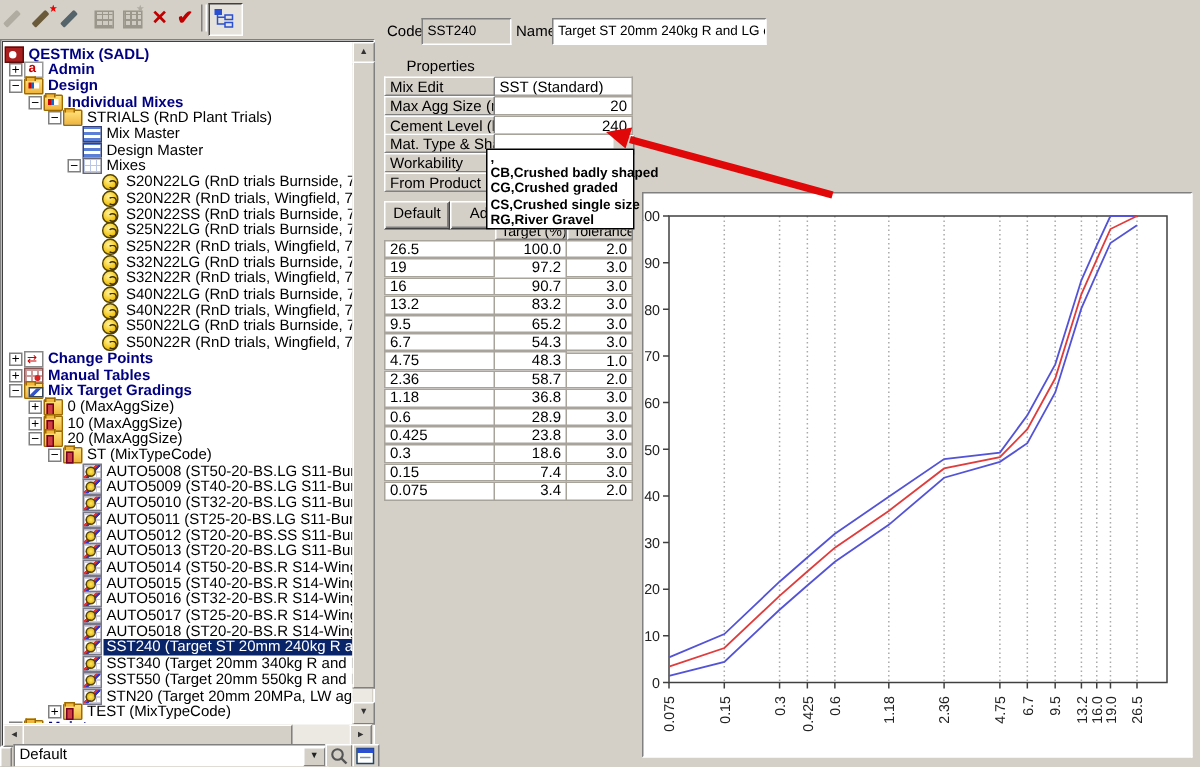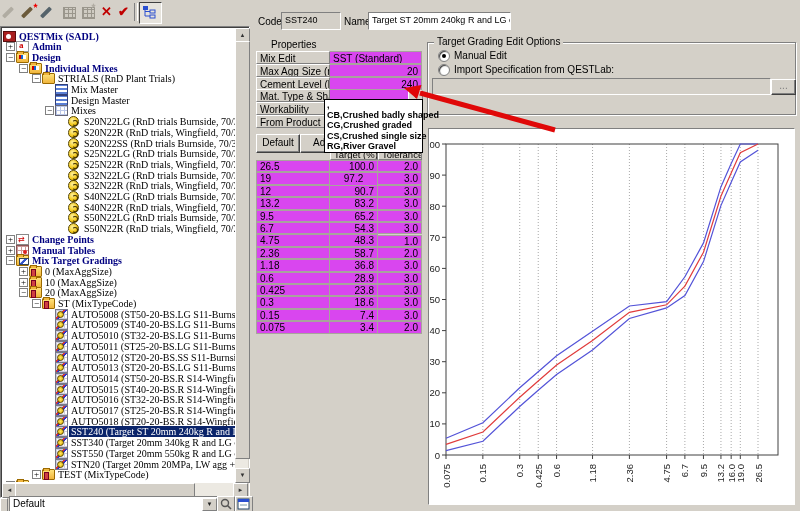--- a/index.html
+++ b/index.html
@@ -16,21 +16,21 @@
   .pen{position:absolute;left:3px;top:3px;width:4px;height:13px;transform:rotate(45deg);border-radius:1px;}
   .star{position:absolute;right:1px;top:0;width:5px;height:5px;background:#e00;clip-path:polygon(50% 0,63% 35%,100% 38%,70% 60%,82% 100%,50% 75%,18% 100%,30% 60%,0 38%,37% 35%);}
   .gridic{position:absolute;left:2px;top:4px;width:11px;height:10px;background:
      repeating-linear-gradient(0deg,#9a968c 0 1px,transparent 1px 4px),
      repeating-linear-gradient(90deg,#9a968c 0 1px,transparent 1px 4px),#cfcbc2;border:1px solid #9a968c;}
   .xglyph{font-size:13px;font-weight:bold;color:#c00000;line-height:17px;text-align:center;width:17px;}
   .sep{position:absolute;top:3px;width:2px;height:18px;border-left:1px solid #808080;border-right:1px solid #fff;}
   .togglebtn{position:absolute;top:2px;width:21px;height:20px;border-top:1px solid #404040;border-left:1px solid #404040;border-bottom:1px solid #fff;border-right:1px solid #fff;background:#e6e3dc;}
   
   .treepanel{left:0;top:26px;width:248px;height:470px;background:#fff;}
-  .treeclient{left:2px;top:2px;width:233px;height:453px;overflow:hidden;background:#fff;position:absolute;font-family:Liberation Serif, serif;}
+  .treeclient{left:2px;top:2px;width:233px;height:453px;overflow:hidden;background:#fff;position:absolute;}
   .trow{position:absolute;height:11px;line-height:11px;white-space:nowrap;}
   .tlabel{position:absolute;padding:0 2px;height:11px;line-height:11px;font-size:10px;}
   .tbold{font-weight:bold;color:#000080;}
   .tsel{background:#0a246a;color:#fff;}
   .exp{position:absolute;top:1px;width:9px;height:9px;background:#fff;border:1px solid #808080;font-size:9px;line-height:7px;text-align:center;color:#000;box-sizing:border-box;}
   
   .ic{position:absolute;top:0;width:13px;height:11px;}
   .ic-qest{background:#a91f1f;border:1px solid #5a0f0f;box-sizing:border-box;}
   .ic-qest::after{content:"";position:absolute;left:2px;top:2px;width:5px;height:5px;background:#fff;border-radius:50%;}
   .ic-admin{background:#fff;border:1px solid #999;box-sizing:border-box;}
@@ -56,21 +56,21 @@
   .sbthumb{position:absolute;}
   
   .combo{position:absolute;background:#fff;font-size:10px;line-height:13px;padding-left:3px;}
   .dropbtn{position:absolute;width:13px;font-size:6px;text-align:center;color:#222;}
   
   .detail{left:250px;top:0;width:550px;height:511px;}
   .lbl{position:absolute;font-size:10px;}
   .field{position:absolute;font-size:9px;line-height:15px;padding-left:3px;white-space:nowrap;overflow:hidden;}
   .pcell{position:absolute;box-sizing:border-box;font-size:10px;line-height:11px;padding:1px 3px;white-space:nowrap;overflow:hidden;}
   .pname{background:#d4d0c8;border-top:1px solid #fff;border-left:1px solid #fff;border-bottom:1px solid #808080;border-right:1px solid #808080;}
-  .pval{background:#d946ef;border:1px solid #a8a49c;border-left:none;}
+  .pval{background:#ffffff;border:1px solid #a8a49c;border-left:none;}
   .num{text-align:right;}
   .grp{position:absolute;border:1px solid #808080;box-shadow:inset 1px 1px 0 #fff, 1px 1px 0 #fff;}
   .grplegend{position:absolute;top:-7px;left:6px;background:#d4d0c8;padding:0 3px;font-size:10px;}
   .radio{position:absolute;width:10px;height:10px;border-radius:50%;background:#fff;border:1px solid #808080;box-shadow:inset 1px 1px 1px #404040;}
   .radio.on::after{content:"";position:absolute;left:3px;top:3px;width:4px;height:4px;background:#000;border-radius:50%;}
   .ddlist{position:absolute;background:#fff;border:1px solid #000;z-index:40;}
   .ddopt{font-size:9px;font-weight:bold;line-height:10.2px;padding-left:2px;white-space:nowrap;}
   svg text{font-family:"Liberation Sans",sans-serif;font-size:9.5px;fill:#222;}
   .arrowsvg{position:absolute;z-index:60;pointer-events:none;}
 </style>
@@ -369,23 +369,23 @@
       </div>
 
     <div class="abs" style="left:6px;top:147px;width:168px;height:188px;">
         <div class="pcell pname" style="left: 0px; top: 16px; width: 74px; height: 13px; font-size: 9.5px;">Sieve (mm)</div>
         <div class="pcell pname num" style="left: 74px; top: 0px; width: 48px; height: 13px; font-size: 9.5px;">Target (%)</div>
         <div class="pcell pname num" style="left: 122px; top: 0px; width: 44px; height: 13px; font-size: 9.5px;">Tolerance (%)</div>
         <div class="pcell pval" style="left: 0px; top: 13px; width: 74px; height: 12.4px; line-height: 10.5px; border-left: 1px solid rgb(168, 164, 156);">26.5</div>
         <div class="pcell pval num" style="left: 74px; top: 13px; width: 48px; height: 12.4px; line-height: 10.5px;">100.0</div>
         <div class="pcell pval num" style="left: 122px; top: 13px; width: 44px; height: 12.4px; line-height: 10.5px;">2.0</div>
         <div class="pcell pval" style="left: 0px; top: 25.4px; width: 74px; height: 12.4px; line-height: 10.5px; border-left: 1px solid rgb(168, 164, 156);">19</div>
-        <div class="pcell pval num" style="left: 74px; top: 25.4px; width: 48px; height: 18px; line-height: 10.5px; text-align: center;">97.2</div>
+        <div class="pcell pval num" style="left: 74px; top: 25.4px; width: 48px; height: 18px; line-height: 10.5px;">97.2</div>
         <div class="pcell pval num" style="left: 122px; top: 25.4px; width: 44px; height: 12.4px; line-height: 10.5px;">3.0</div>
-        <div class="pcell pval" style="left: 0px; top: 37.8px; width: 74px; height: 12.4px; line-height: 10.5px; border-left: 1px solid rgb(168, 164, 156);">12</div>
+        <div class="pcell pval" style="left: 0px; top: 37.8px; width: 74px; height: 12.4px; line-height: 10.5px; border-left: 1px solid rgb(168, 164, 156);">16</div>
         <div class="pcell pval num" style="left: 74px; top: 37.8px; width: 48px; height: 12.4px; line-height: 10.5px;">90.7</div>
         <div class="pcell pval num" style="left: 122px; top: 37.8px; width: 44px; height: 12.4px; line-height: 10.5px;">3.0</div>
         <div class="pcell pval" style="left: 0px; top: 50.2px; width: 74px; height: 12.4px; line-height: 10.5px; border-left: 1px solid rgb(168, 164, 156);">13.2</div>
         <div class="pcell pval num" style="left: 74px; top: 50.2px; width: 48px; height: 12.4px; line-height: 10.5px;">83.2</div>
         <div class="pcell pval num" style="left: 122px; top: 50.2px; width: 44px; height: 12.4px; line-height: 10.5px;">3.0</div>
         <div class="pcell pval" style="left: 0px; top: 62.6px; width: 74px; height: 12.4px; line-height: 10.5px; border-left: 1px solid rgb(168, 164, 156);">9.5</div>
         <div class="pcell pval num" style="left: 74px; top: 62.6px; width: 48px; height: 12.4px; line-height: 10.5px;">65.2</div>
         <div class="pcell pval num" style="left: 122px; top: 62.6px; width: 44px; height: 12.4px; line-height: 10.5px;">3.0</div>
         <div class="pcell pval" style="left: 0px; top: 75px; width: 74px; height: 12.4px; line-height: 10.5px; border-left: 1px solid rgb(168, 164, 156);">6.7</div>
         <div class="pcell pval num" style="left: 74px; top: 75px; width: 48px; height: 12.4px; line-height: 10.5px;">54.3</div>
@@ -409,29 +409,20 @@
         <div class="pcell pval num" style="left: 74px; top: 149.4px; width: 48px; height: 12.4px; line-height: 10.5px;">18.6</div>
         <div class="pcell pval num" style="left: 122px; top: 149.4px; width: 44px; height: 12.4px; line-height: 10.5px;">3.0</div>
         <div class="pcell pval" style="left: 0px; top: 161.8px; width: 74px; height: 12.4px; line-height: 10.5px; border-left: 1px solid rgb(168, 164, 156);">0.15</div>
         <div class="pcell pval num" style="left: 74px; top: 161.8px; width: 48px; height: 12.4px; line-height: 10.5px;">7.4</div>
         <div class="pcell pval num" style="left: 122px; top: 161.8px; width: 44px; height: 12.4px; line-height: 10.5px;">3.0</div>
         <div class="pcell pval" style="left: 0px; top: 174.2px; width: 74px; height: 12.4px; line-height: 10.5px; border-left: 1px solid rgb(168, 164, 156);">0.075</div>
         <div class="pcell pval num" style="left: 74px; top: 174.2px; width: 48px; height: 12.4px; line-height: 10.5px;">3.4</div>
         <div class="pcell pval num" style="left: 122px; top: 174.2px; width: 44px; height: 12.4px; line-height: 10.5px;">2.0</div>
       </div>
 
-    <div class="grp" style="left:177px;top:42px;width:367px;height:71px;">
-      <span class="grplegend">Target Grading Edit Options</span>
-      <span class="radio on" style="left:10px;top:7px;"></span>
-      <span class="lbl" style="left:26px;top:7px;">Manual Edit</span>
-      <span class="radio" style="left:10px;top:21px;"></span>
-      <span class="lbl" style="left:26px;top:21px;">Import Specification from QESTLab:</span>
-      <div class="field sunk" style="left:4px;top:35px;width:334px;height:15px;background:#d4d0c8;"></div>
-      <div class="btn" style="position:absolute;left:343px;top:36px;width:23px;height:14px;line-height:12px;color:#808080;">...</div>
-    </div>
 
     <div class="abs sunk" style="left:178px;top:128px;width:365px;height:375px;background:#fff;">
       <svg width="365" height="375">
           <line x1="53.858145308031844" y1="15" x2="53.858145308031844" y2="326" stroke="#a9a9a9" stroke-dasharray="1,2"></line>
           <line x1="90.71629061606369" y1="15" x2="90.71629061606369" y2="326" stroke="#a9a9a9" stroke-dasharray="1,2"></line>
           <line x1="109.2375211846238" y1="15" x2="109.2375211846238" y2="326" stroke="#a9a9a9" stroke-dasharray="1,2"></line>
           <line x1="127.57443592409552" y1="15" x2="127.57443592409552" y2="326" stroke="#a9a9a9" stroke-dasharray="1,2"></line>
           <line x1="163.53886164920414" y1="15" x2="163.53886164920414" y2="326" stroke="#a9a9a9" stroke-dasharray="1,2"></line>
           <line x1="200.397006957236" y1="15" x2="200.397006957236" y2="326" stroke="#a9a9a9" stroke-dasharray="1,2"></line>
           <line x1="237.59205981331996" y1="15" x2="237.59205981331996" y2="326" stroke="#a9a9a9" stroke-dasharray="1,2"></line>

